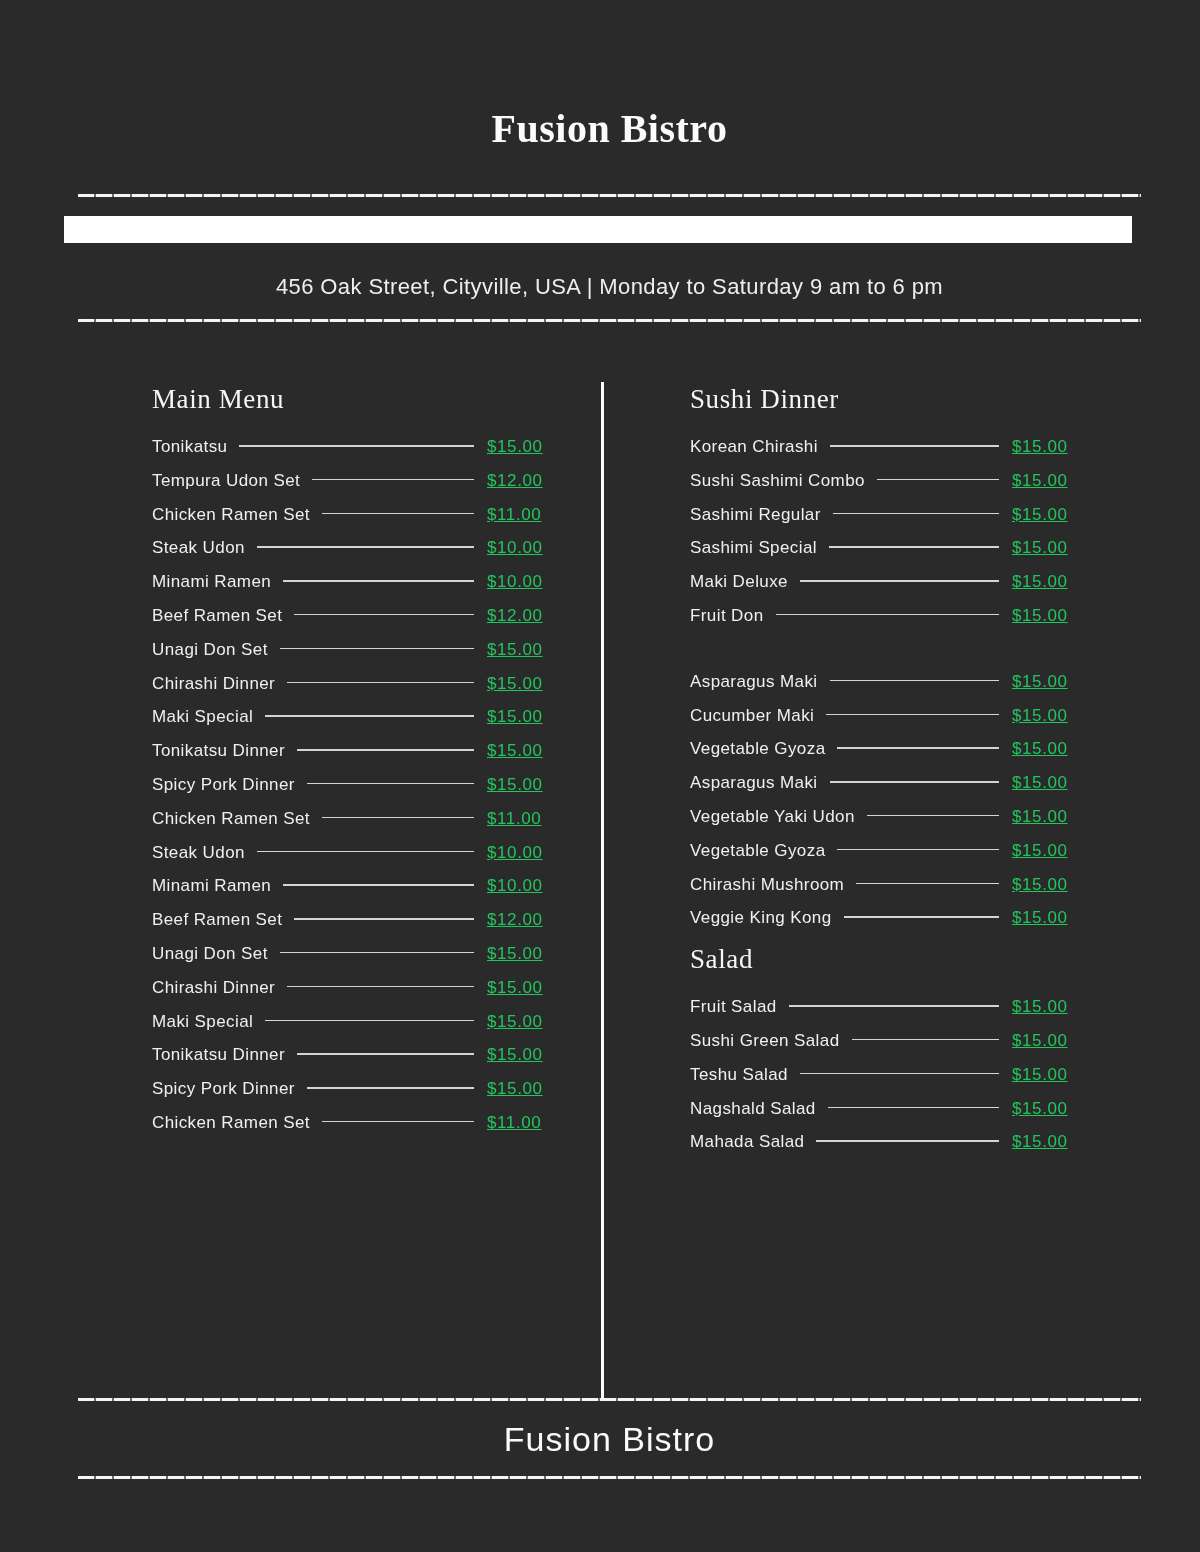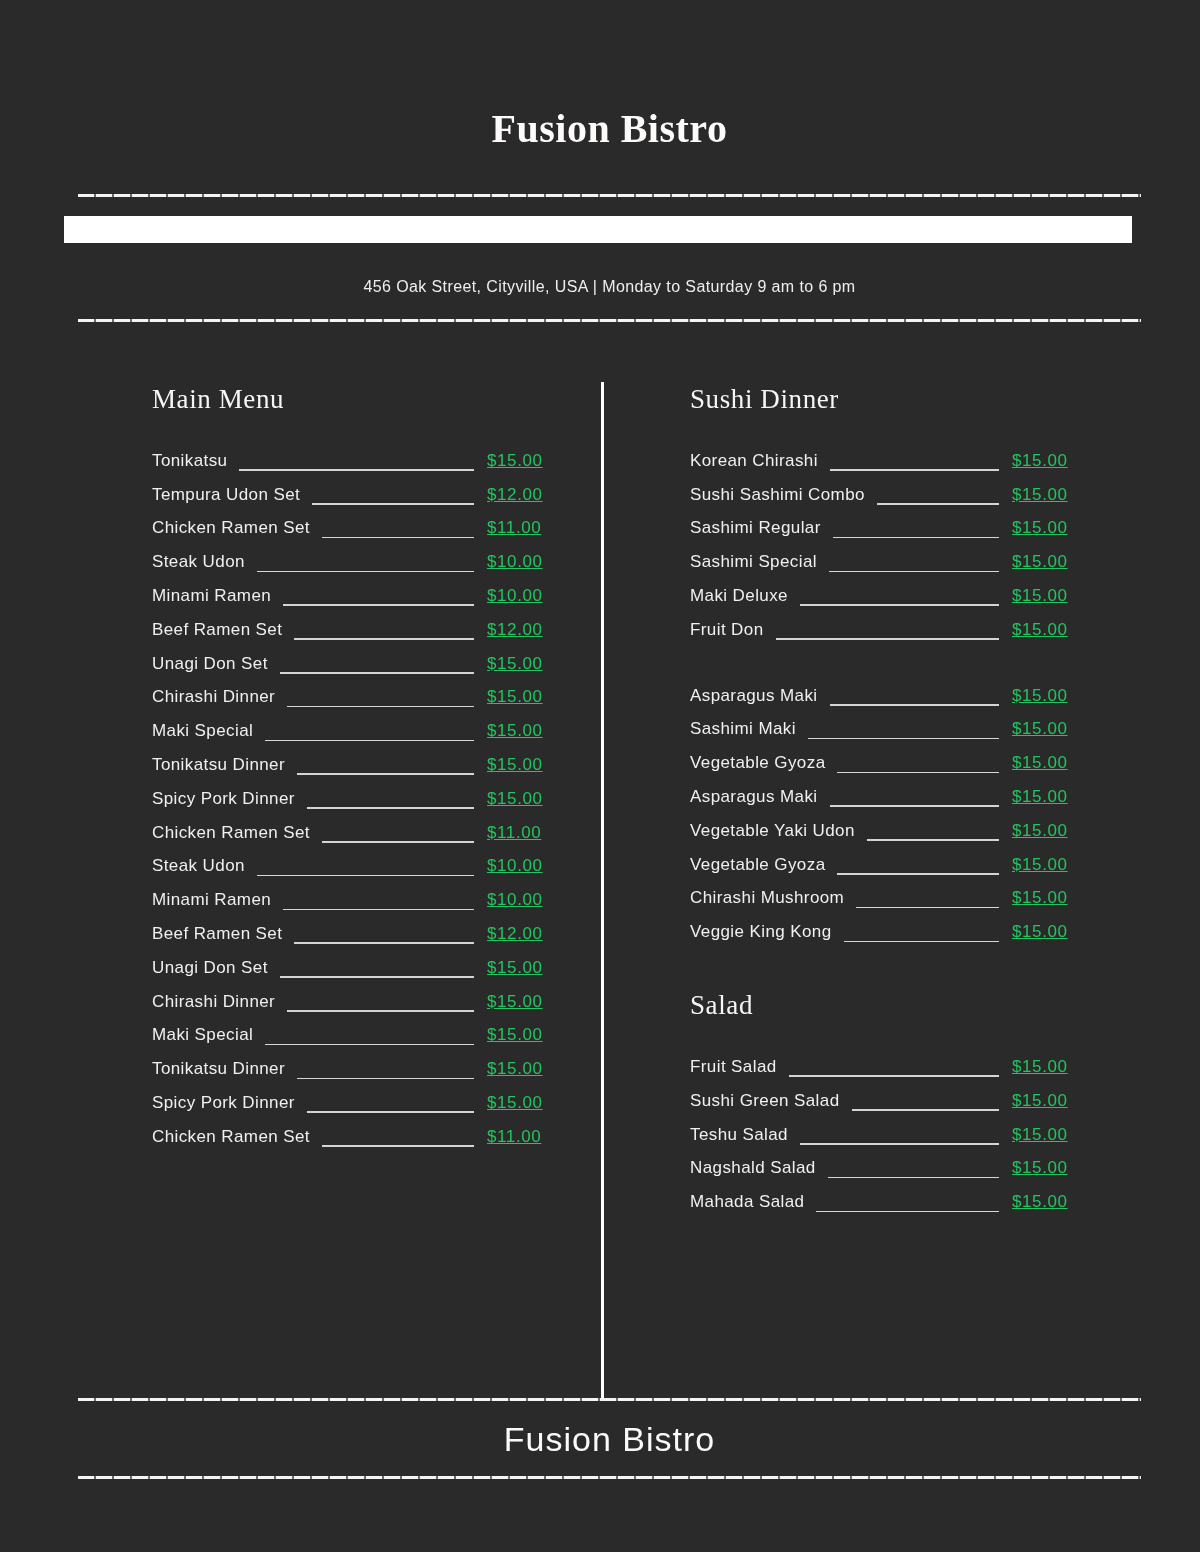--- a/index.html
+++ b/index.html
@@ -34,21 +34,21 @@
   .white-bar {
     margin-top: 19px;
     margin-left: -14px;
     width: 1068px;
     height: 27px;
     background: #ffffff;
   }
   .address {
     margin-top: 30px;
     text-align: center;
-    font-size: 16px;
+    font-size: 22px;
     font-weight: 300;
     line-height: 27px;
     letter-spacing: 0.4px;
     color: #f0eeec;
   }
   .rule-mid    { margin-top: 19px; }
   .columns {
     display: flex;
     height: 1076px;
     padding-top: 60px;
@@ -71,24 +71,24 @@
   .section-title {
     font-family: "Liberation Serif", "DejaVu Serif", serif;
     font-weight: 400;
     font-size: 27px;
     line-height: 35px;
     letter-spacing: 0.6px;
     color: #f8f6f4;
     margin-bottom: 20px;
   }
   .sec-vegetarian { margin-top: 32px; }
-  .sec-salad     { margin-top: 46px; }
+  .sec-salad     { }
   .menu-row {
     display: flex;
-    align-items: flex-end;
+    align-items: flex-start;
     height: 33.8px;
     font-size: 17px;
     font-weight: 300;
     letter-spacing: 0.4px;
   }
   .item-name { white-space: nowrap; color: #f2f0ee; }
   .leader {
     flex: 1;
     height: 1.5px;
     background: rgba(255,255,255,0.8);
@@ -315,21 +315,21 @@
       <section class="section sec-vegetarian">
         <div class="items">
 
             <div class="menu-row">
               <span class="item-name">Asparagus Maki</span>
               <span class="leader"></span>
               <span class="item-price">$15.00</span>
             </div>
 
             <div class="menu-row">
-              <span class="item-name">Sashimi Maki</span>
+              <span class="item-name">Cucumber Maki</span>
               <span class="leader"></span>
               <span class="item-price">$15.00</span>
             </div>
 
             <div class="menu-row">
               <span class="item-name">Vegetable Gyoza</span>
               <span class="leader"></span>
               <span class="item-price">$15.00</span>
             </div>
 

